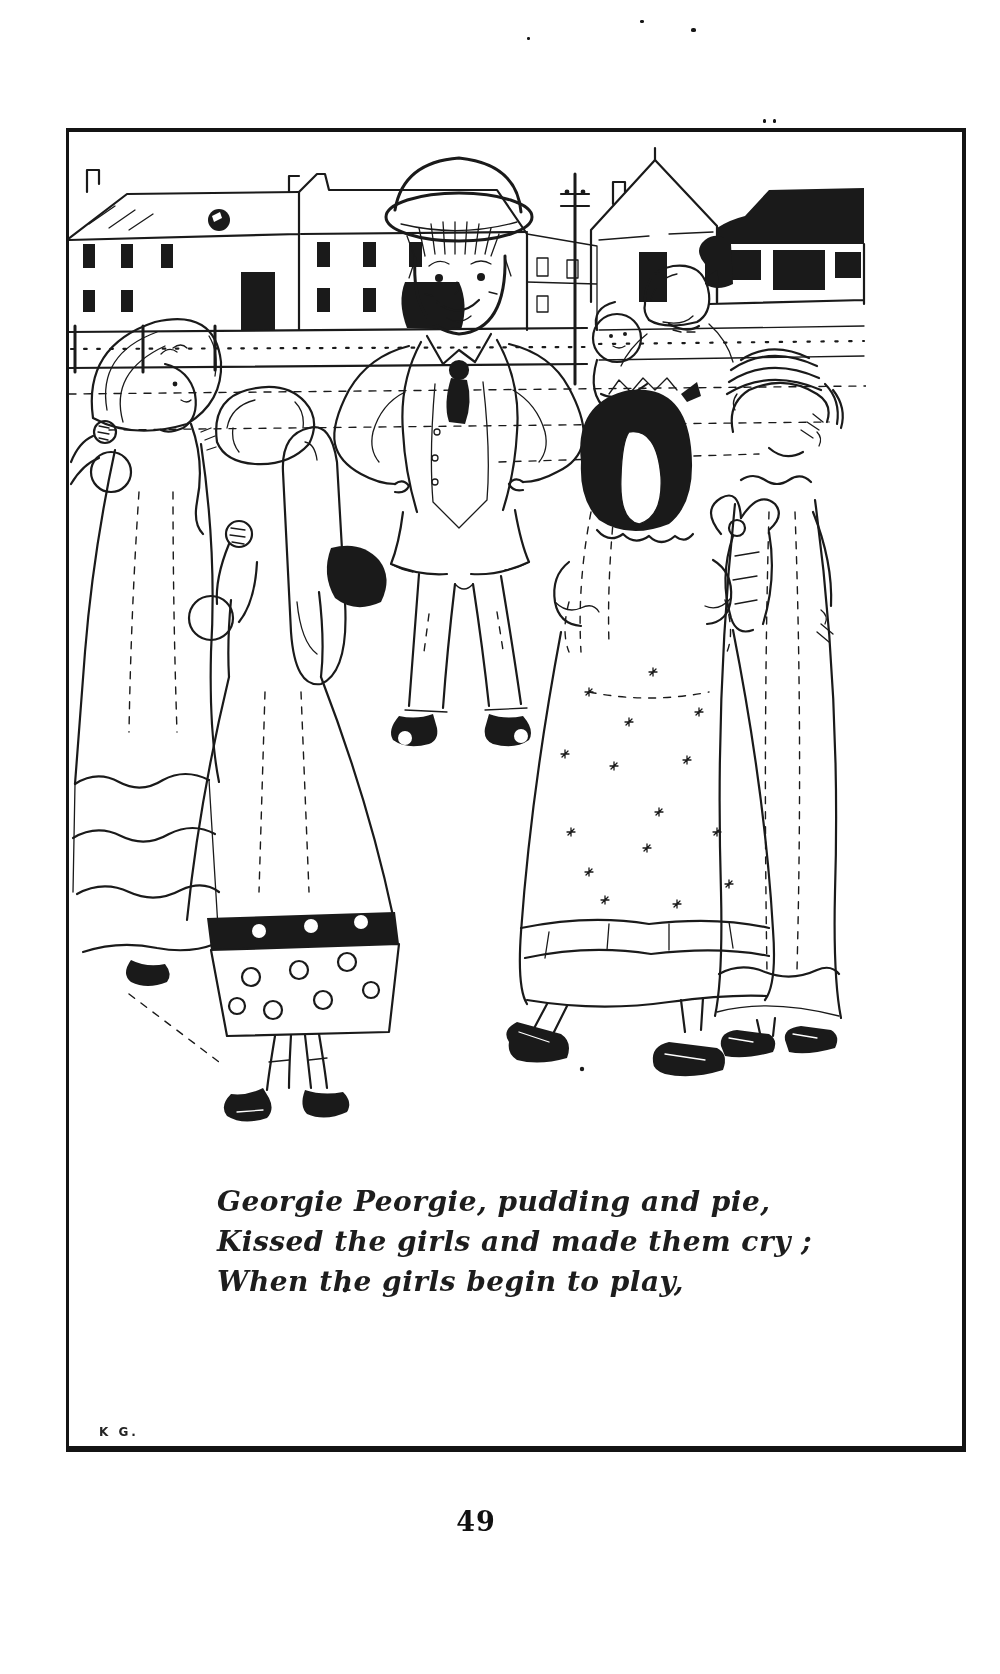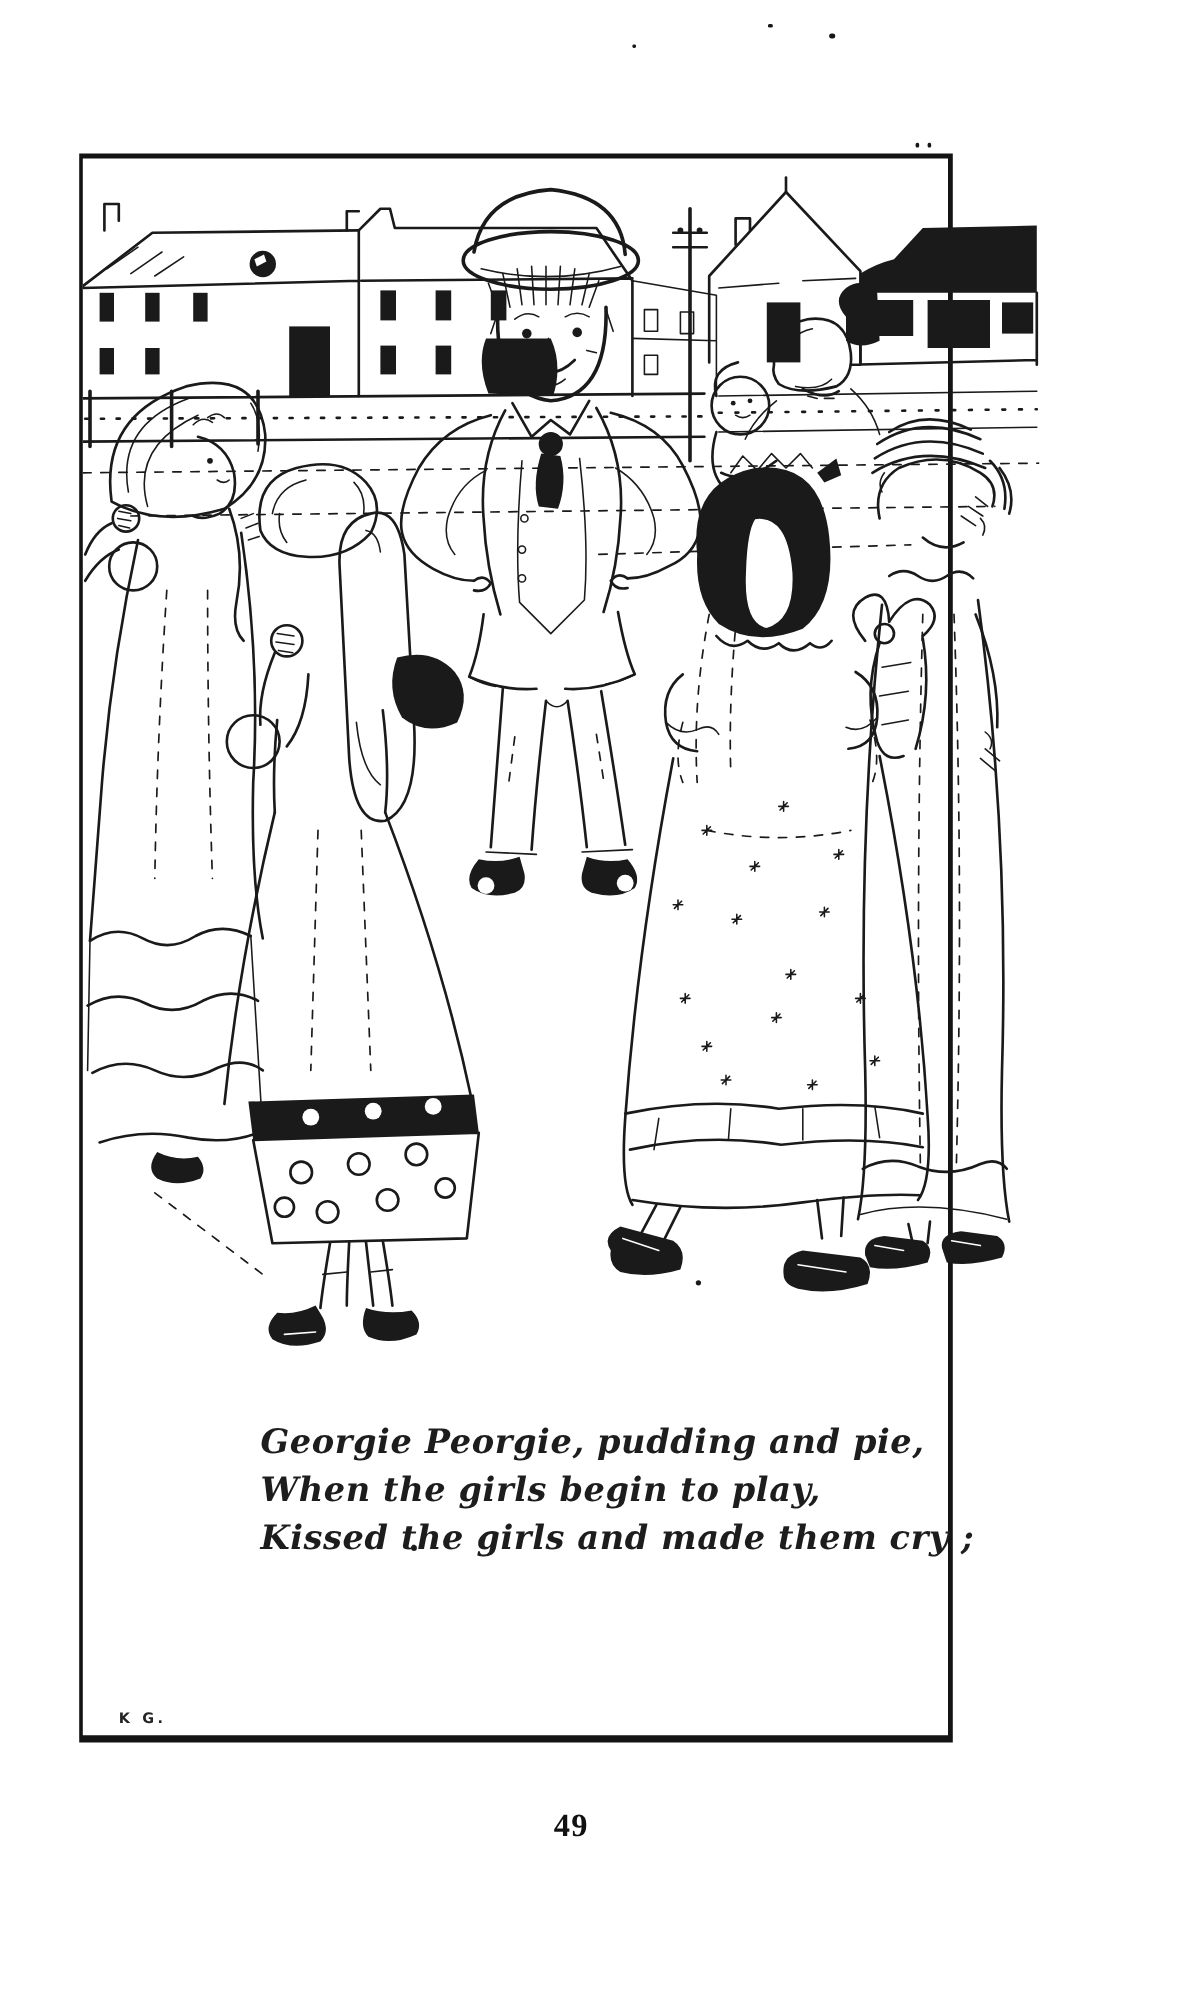--- a/index.html
+++ b/index.html
@@ -1,38 +1,38 @@
 <!DOCTYPE html>
 <html><head>
 <meta charset="utf-8">
 <style>
   html,body{margin:0;padding:0;}
   body{width:1000px;height:1674px;background:#ffffff;position:relative;
        font-family:"DejaVu Serif",serif;color:#161616;overflow:hidden;}
   .page{position:absolute;inset:0;background:#ffffff;}
-  .frame{position:absolute;left:66px;top:128px;width:728px;height:1324px;
+  .frame{position:absolute;left:66px;top:128px;width:900px;height:1324px;
          border-style:solid;border-color:#141414;border-width:4px 4px 6px 3px;
          box-sizing:border-box;background:#ffffff;}
   #art{position:absolute;left:0;top:0;width:797px;height:1314px;display:block;}
   
   #art *{fill:none;stroke:#1a1a1a;stroke-width:2.2;stroke-linecap:round;stroke-linejoin:round;}
   #art .f{fill:#1a1a1a;stroke:none;}
   #art .fw{fill:#ffffff;stroke:none;}
   #art .fs{fill:#1a1a1a;stroke:#1a1a1a;}
   #art .th{stroke-width:3;}
   #art .tn{stroke-width:1.3;}
   #art .dash{stroke-dasharray:7 8;stroke-width:1.4;}
   .verse{position:absolute;left:148px;top:1050px;width:600px;
          font-style:italic;font-weight:bold;font-size:28px;line-height:40px;
          letter-spacing:0.5px;color:#1d1d1d;}
   .verse p{margin:0;white-space:nowrap;}
   .sig{position:absolute;left:30px;bottom:7px;font-family:"DejaVu Sans",sans-serif;
        font-size:12px;font-weight:bold;letter-spacing:3px;color:#242424;}
   .pagenum{position:absolute;left:0;top:1506px;width:952px;text-align:center;
-           font-size:27px;font-weight:bold;color:#111;letter-spacing:1px;font-family:Liberation Serif, serif;}
+           font-size:27px;font-weight:bold;color:#111;letter-spacing:1px;}
   .speck{position:absolute;background:#161616;border-radius:40%;}
 </style>
 </head>
 <body>
 
 <div class="page">
 
   <div>
     <div class="speck" style="left:527px;top:37px;width:3px;height:3px;"></div>
     <div class="speck" style="left:640px;top:20px;width:4px;height:3px;"></div>
@@ -321,21 +321,21 @@
       </g>
 
       <g>
         <circle class="f" cx="513" cy="937" r="2.2"></circle>
         <circle class="f" cx="276" cy="1158" r="2.4"></circle>
       </g>
     </svg>
 
     <div class="verse">
       <p>Georgie Peorgie, pudding and pie,</p>
+      <p>Kissed the girls and made them cry ;</p>
       <p>When the girls begin to play,</p>
-      <p>Kissed the girls and made them cry ;</p>
     </div>
 
     <div class="sig">K G.</div>
   </div>
 
   <div class="pagenum">49</div>
 </div>
 
 </body></html>

